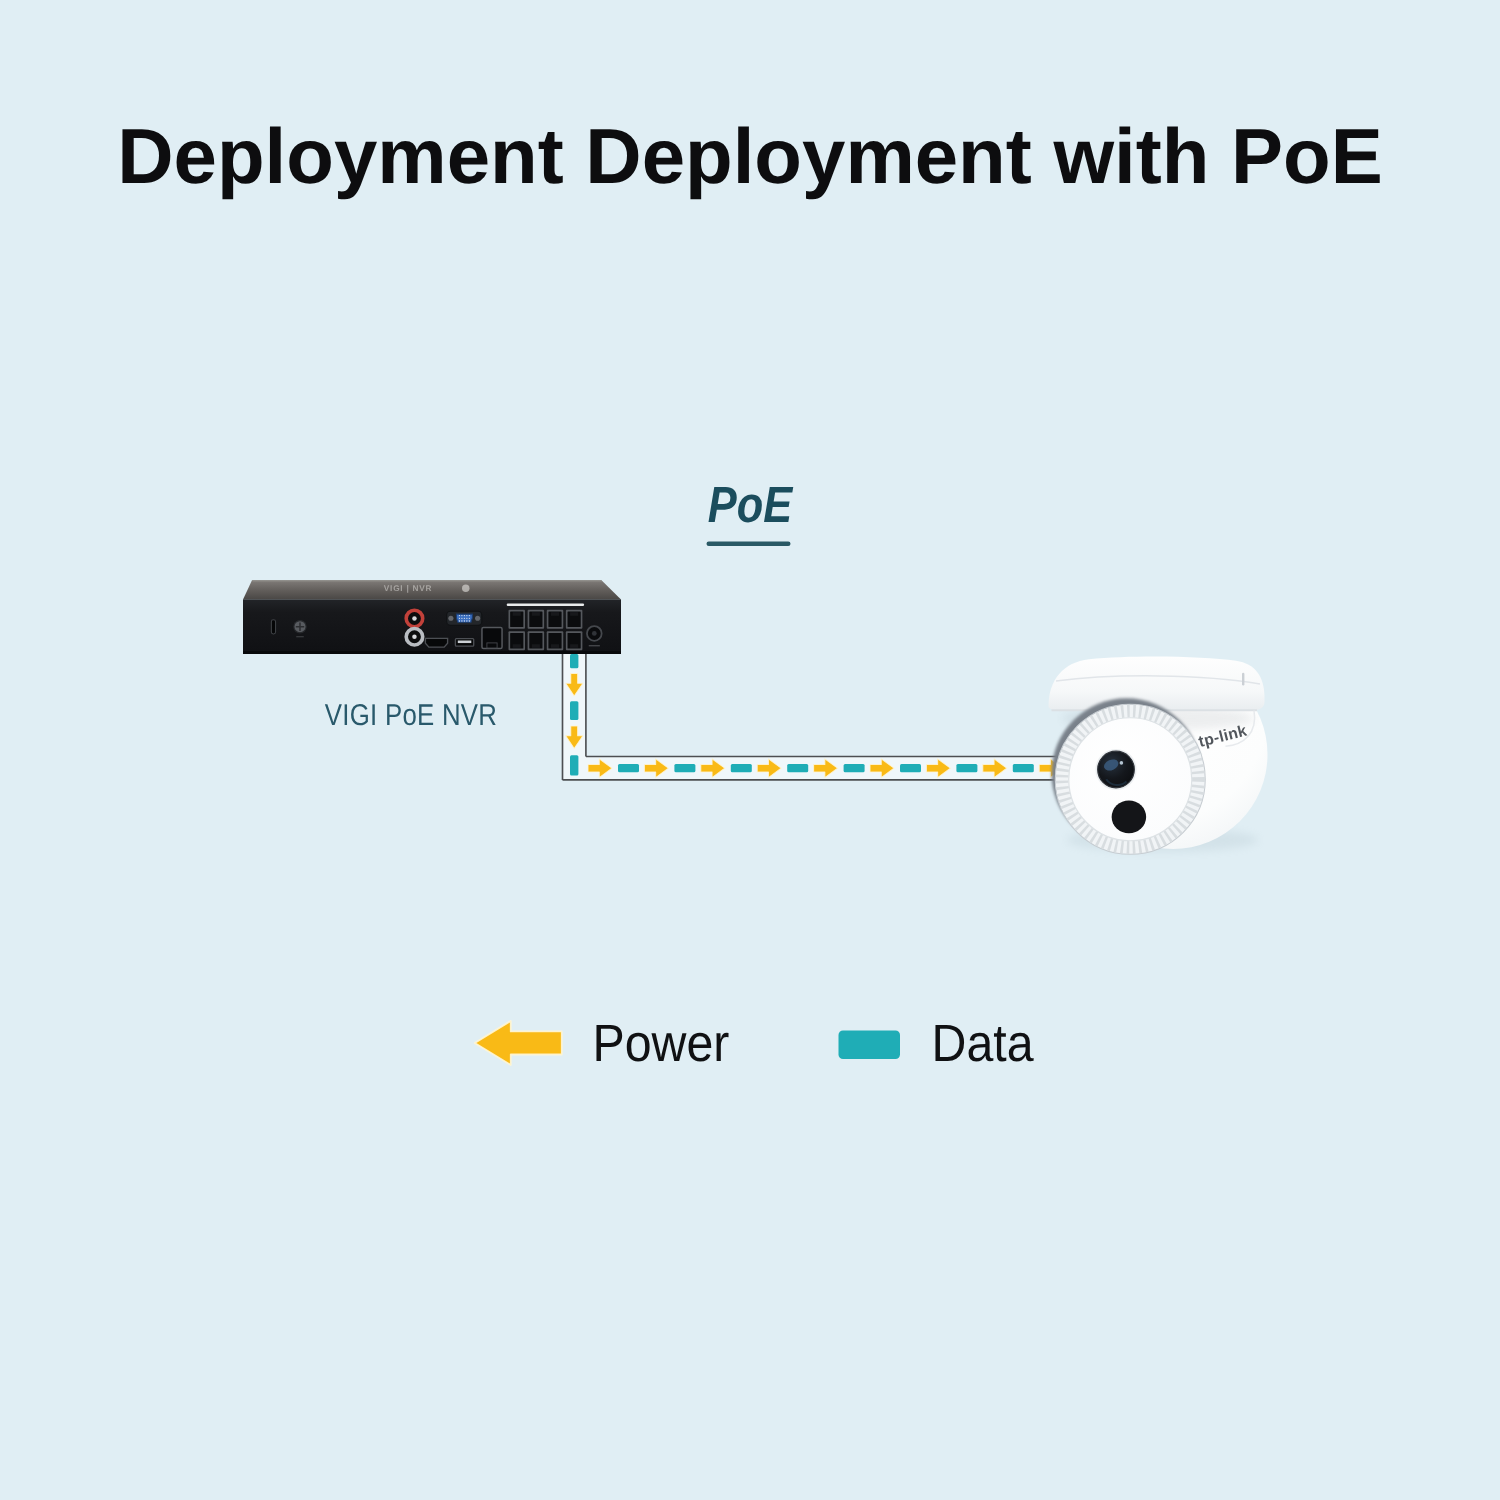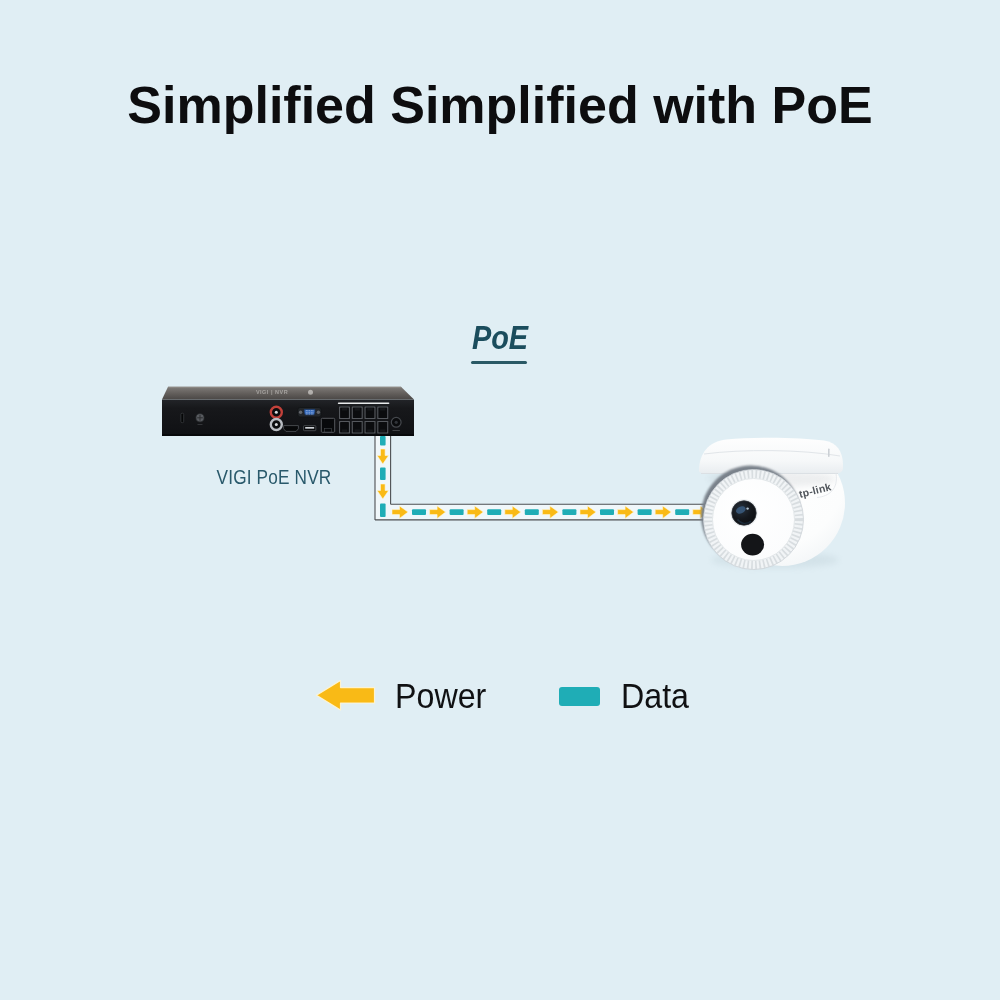--- a/index.html
+++ b/index.html
@@ -28,21 +28,21 @@
   .lbl-power{left:395px;}
   .lbl-data{left:621px;}
   svg .dash{fill:var(--teal);}
   svg .arr{fill:var(--yellow);stroke:rgba(255,246,214,0.85);stroke-width:0.7;stroke-linejoin:round;}
 </style>
 </head>
 <body>
 
 <div class="stage">
 
-  <div class="title">Simplified Simplified with PoE</div>
+  <div class="title">Deployment Deployment with PoE</div>
 
   <div class="poe-tag">PoE</div>
   <div class="poe-underline"></div>
 
   <svg width="1000" height="1000" viewBox="0 0 1000 1000" style="position:absolute;left:0;top:0;" xmlns="http://www.w3.org/2000/svg">
     <defs>
       <clipPath id="cableclip">
           <rect x="391.5" y="504.8" width="315" height="14.6"></rect>
         </clipPath>
       <linearGradient id="nvrTop" x1="0" y1="0" x2="0" y2="1">

